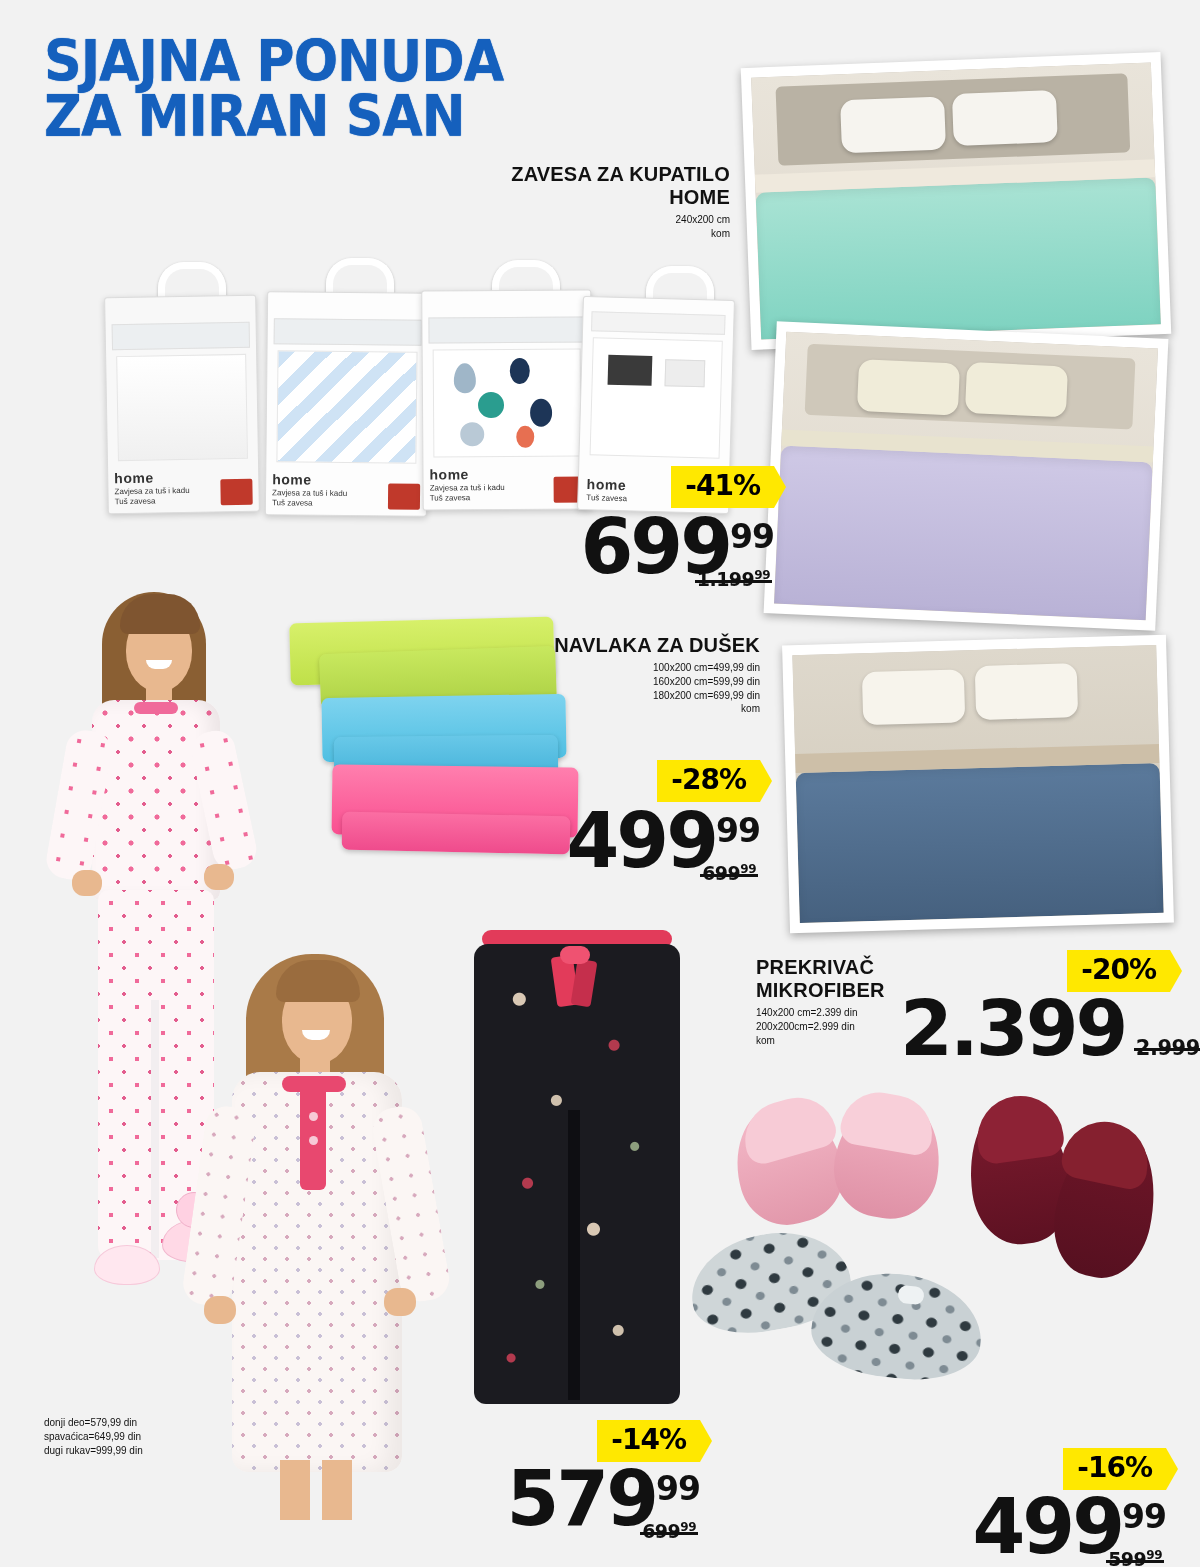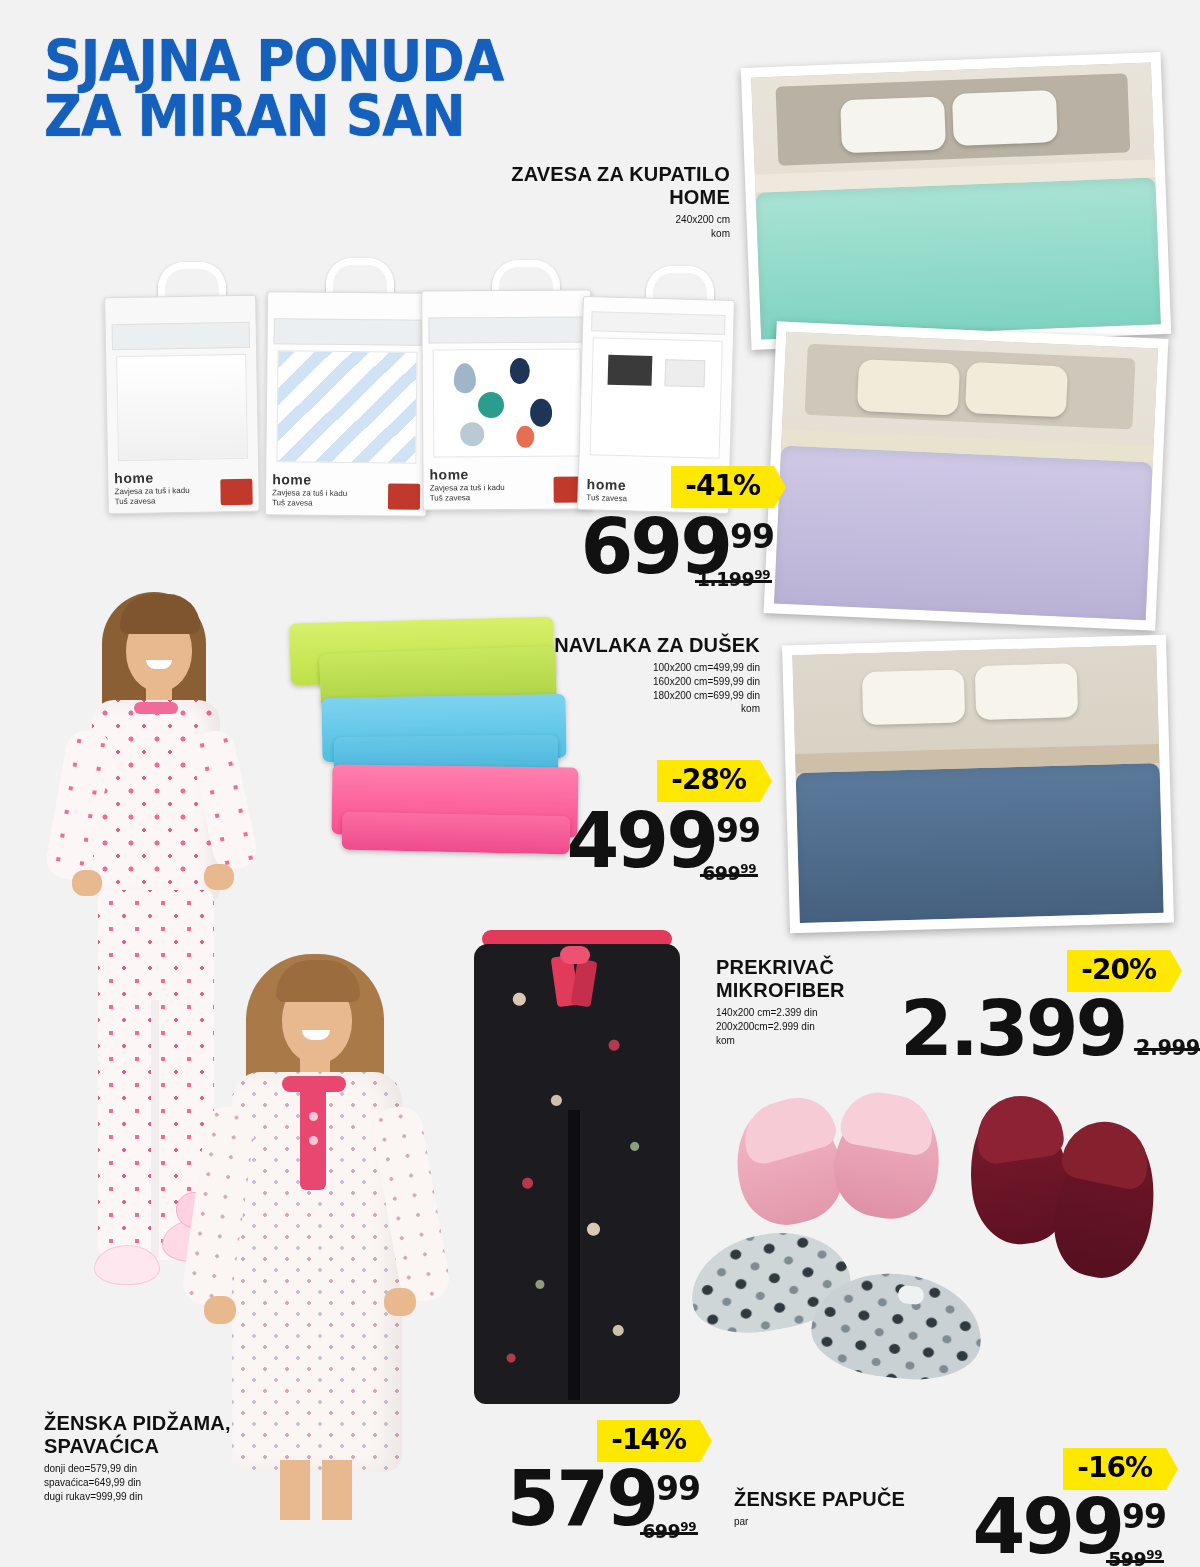--- a/index.html
+++ b/index.html
@@ -304,21 +304,21 @@
   <div style="position:absolute;left:560px;top:760px;width:200px;text-align:right;">
     <div class="badge">-28%</div>
     <div class="pricewrap" style="margin-top:8px;">
       <span class="price-main">499</span><span class="price-cents">99</span>
     </div>
     <div style="margin-top:-10px;margin-right:4px;">
       <span class="price-old"><span>699</span><span class="c">99</span></span>
     </div>
   </div>
 
-  <div style="position:absolute;left:716px;top:956px;width:250px;">
+  <div style="position:absolute;left:756px;top:956px;width:250px;">
     <div class="prod-title">
       <div>PREKRIVAČ</div>
       <div>MIKROFIBER</div>
     </div>
     <div class="prod-sub">
       <div>140x200 cm=2.399 din</div>
       <div>200x200cm=2.999 din</div>
       <div>kom</div>
     </div>
   </div>
@@ -415,24 +415,20 @@
         radial-gradient(circle at 18% 90%, #b33a4e 0 4px, transparent 5px);
       "></div>
     <div style="position:absolute;left:100px;top:180px;width:12px;height:290px;background:#0e0e12;"></div>
 
     <div style="position:absolute;left:86px;top:26px;width:22px;height:50px;background:#e23b5a;border-radius:4px;transform:rotate(-8deg);"></div>
     <div style="position:absolute;left:106px;top:30px;width:20px;height:46px;background:#c52f4c;border-radius:4px;transform:rotate(9deg);"></div>
     <div style="position:absolute;left:92px;top:16px;width:30px;height:18px;background:#ef5271;border-radius:9px;"></div>
   </div>
 
   <div style="position:absolute;left:44px;top:1412px;width:260px;">
-    <div class="prod-title">
-      <div>ŽENSKA PIDŽAMA,</div>
-      <div>SPAVAĆICA</div>
-    </div>
     <div class="prod-sub">
       <div>donji deo=579,99 din</div>
       <div>spavaćica=649,99 din</div>
       <div>dugi rukav=999,99 din</div>
     </div>
   </div>
 
   <div style="position:absolute;left:480px;top:1420px;width:220px;text-align:right;">
     <div class="badge">-14%</div>
     <div class="pricewrap" style="margin-top:6px;">
@@ -457,26 +453,20 @@
 
     <div class="slipper" style="left:6px;top:146px;width:160px;height:96px;background:#cfd6d8;
          background-image:radial-gradient(#2f3a40 5px,transparent 6px),radial-gradient(#7e8b93 4px,transparent 5px);
          background-size:34px 30px,34px 30px;background-position:0 0,17px 15px;transform:rotate(-10deg);"></div>
     <div class="slipper" style="left:128px;top:186px;width:170px;height:104px;background:#c9d1d4;
          background-image:radial-gradient(#2f3a40 5px,transparent 6px),radial-gradient(#7e8b93 4px,transparent 5px);
          background-size:34px 30px,34px 30px;background-position:0 0,17px 15px;transform:rotate(6deg);"></div>
     <div style="position:absolute;left:214px;top:198px;width:26px;height:18px;background:#eef2f3;border-radius:10px;transform:rotate(6deg);"></div>
   </div>
 
-  <div style="position:absolute;left:734px;top:1488px;width:240px;">
-    <div class="prod-title">ŽENSKE PAPUČE</div>
-    <div class="prod-sub">
-      <div>par</div>
-    </div>
-  </div>
 
   <div style="position:absolute;left:940px;top:1448px;width:226px;text-align:right;">
     <div class="badge">-16%</div>
     <div class="pricewrap" style="margin-top:6px;">
       <span class="price-main">499</span><span class="price-cents">99</span>
     </div>
     <div style="margin-top:-10px;margin-right:4px;">
       <span class="price-old"><span>599</span><span class="c">99</span></span>
     </div>
   </div>

